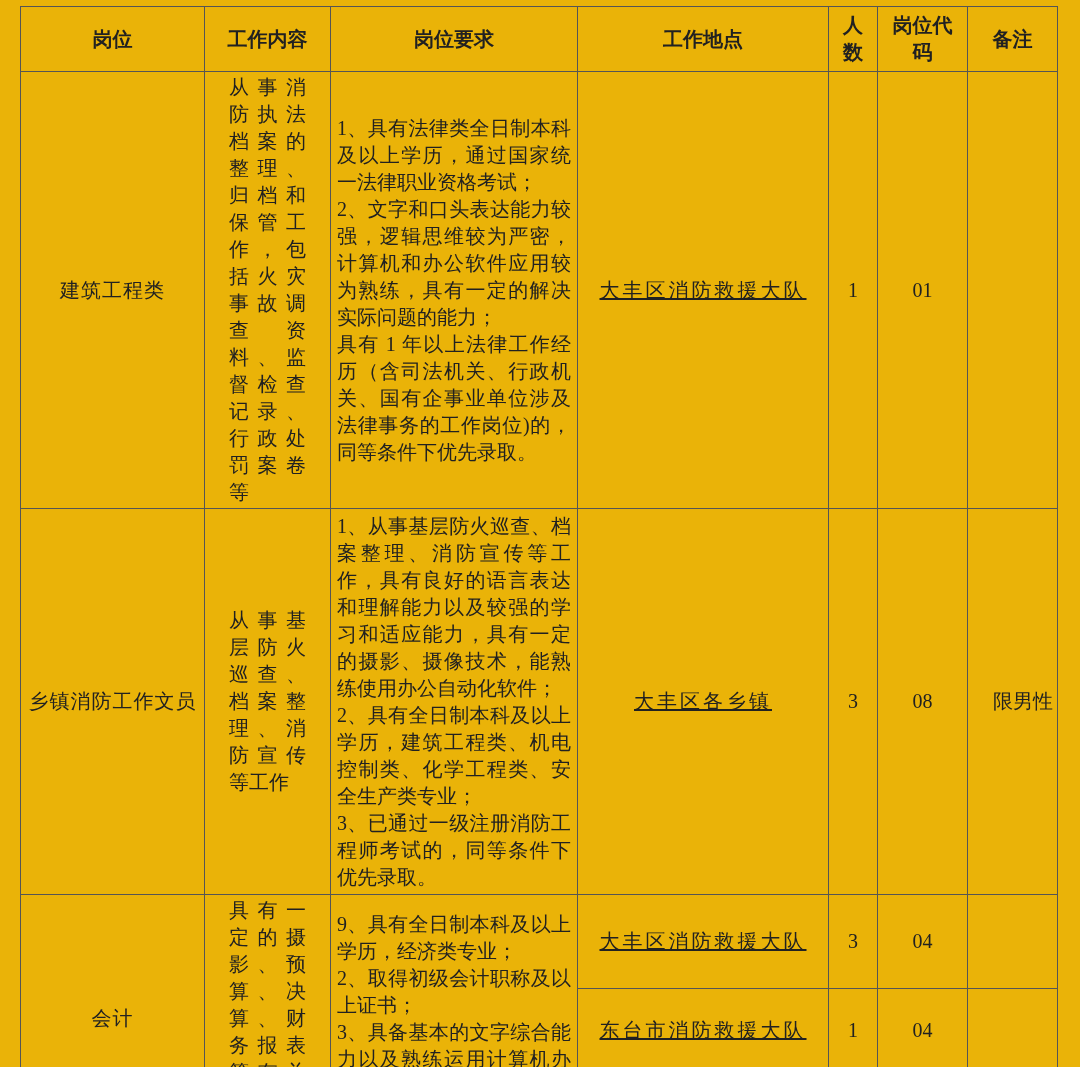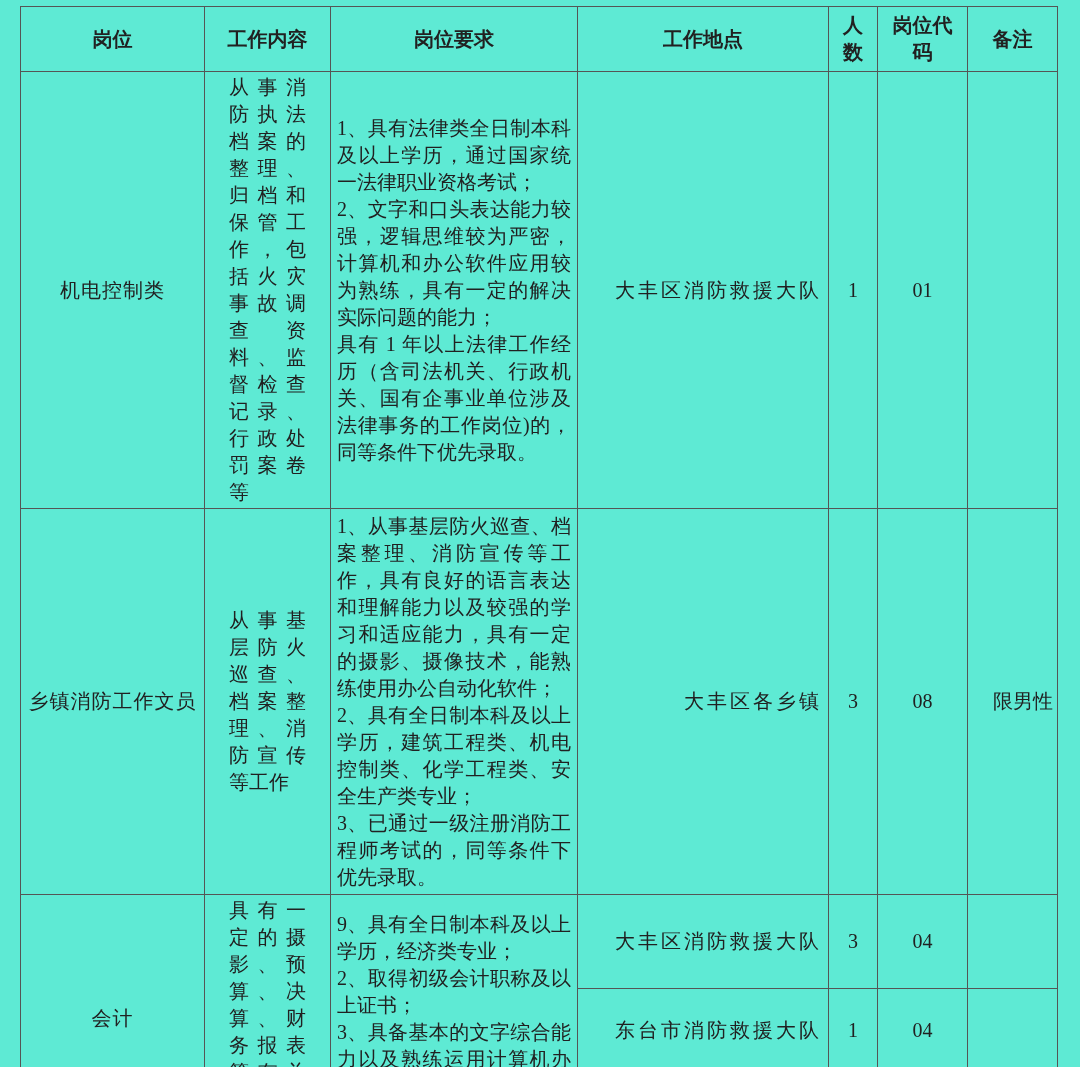--- a/index.html
+++ b/index.html
@@ -4,21 +4,21 @@
 <style>
   html, body {
     margin: 0;
     padding: 0;
     background: #ffffff;
   }
   .page {
     position: relative;
     width: 1080px;
     height: 1067px;
-    background: #5eead4;
+    background: #eab308;
     font-family: "Liberation Serif", "DejaVu Serif", serif;
     color: #212121;
     overflow: hidden;
   }
   table.job-table {
     position: absolute;
     left: 20px;
     top: 6px;
     width: 1037px;
     border-collapse: collapse;
@@ -48,23 +48,24 @@
     text-align: justify;
     padding: 2px 24px;
   }
   td.c-req {
     text-align: justify;
     white-space: pre-line;
     padding: 2px 6px;
     vertical-align: middle;
   }
   td.c-loc {
-    text-align: right;
+    text-align: center;
     padding: 2px 6px;
     letter-spacing: 3px;
+    text-decoration: underline;
   }
   td.c-num, td.c-code {
     text-align: center;
     padding: 2px 2px;
   }
   td.c-note {
     text-align: right;
     padding: 2px 4px;
   }
   tr.r1 { height: 358px; }
@@ -93,21 +94,21 @@
         <th>工作内容</th>
         <th>岗位要求</th>
         <th>工作地点</th>
         <th>人数</th>
         <th>岗位代码</th>
         <th>备注</th>
       </tr>
     </thead>
     <tbody>
       <tr class="r1">
-        <td class="c-pos">机电控制类</td>
+        <td class="c-pos">建筑工程类</td>
         <td class="c-wc">从事消防执法档案的整理、归档和保管工作，包括火灾事故调查资料、监督检查记录、行政处罚案卷等</td>
         <td class="c-req">1、具有法律类全日制本科及以上学历，通过国家统一法律职业资格考试；
 2、文字和口头表达能力较强，逻辑思维较为严密，计算机和办公软件应用较为熟练，具有一定的解决实际问题的能力；
 具有 1 年以上法律工作经历（含司法机关、行政机关、国有企事业单位涉及法律事务的工作岗位)的，同等条件下优先录取。</td>
         <td class="c-loc">大丰区消防救援大队</td>
         <td class="c-num">1</td>
         <td class="c-code">01</td>
         <td class="c-note"></td>
       </tr>
       <tr class="r2">

